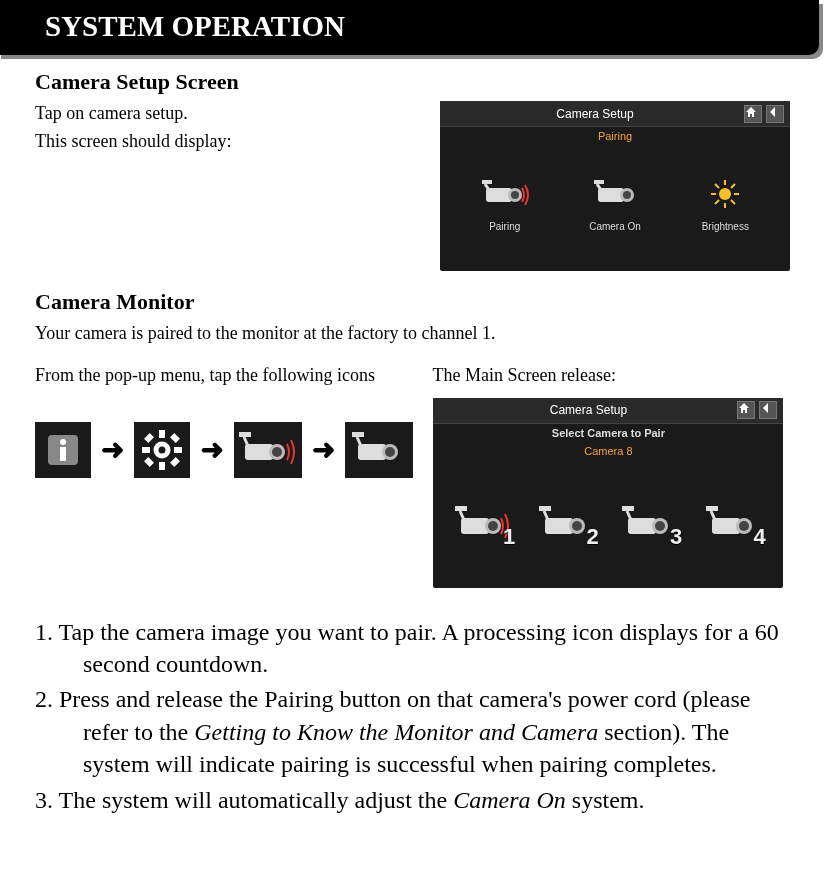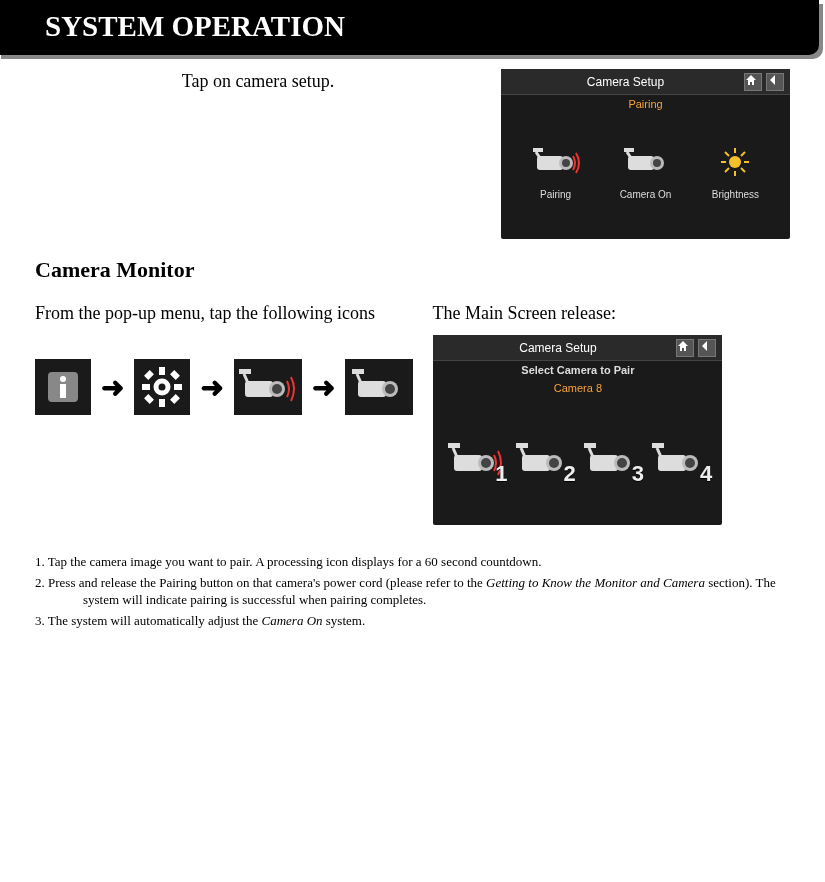--- a/index.html
+++ b/index.html
@@ -36,25 +36,24 @@
     line-height: 1.35;
   }
   .row {
     display: flex;
     gap: 20px;
     align-items: flex-start;
     margin-bottom: 18px;
   }
   .col {
     flex: 1;
-    text-align: center;
   }
   .screenshot {
     background: #1a1a1a;
-    width: 289px;
+    width: 350px;
     height: 170px;
     border-radius: 2px;
     color: #fff;
     font-family: Arial, sans-serif;
     font-size: 12px;
     display: flex;
     flex-direction: column;
     box-sizing: border-box;
   }
   .scr-title {
@@ -172,44 +171,46 @@
     gap: 40px;
     margin-top: 18px;
   }
   .two-col-text > div {
     flex: 1;
   }
   ol.steps {
     margin: 28px 0 0 0;
     padding: 0;
     list-style: none;
-    font-size: 13px;
+    font-size: 24px;
   }
   ol.steps li {
     margin: 0 0 3px 0;
     text-indent: -48px;
     padding-left: 48px;
     line-height: 1.35;
   }
   .it { font-style: italic; }
   svg { display:block; }
 </style>
 </head>
 <body>
 
 <div class="title-bar">
   <span>SYSTEM OPERATION</span>
 </div>
 
 <div class="page">
 
+  <h2>Camera Setup Screen</h2>
 
   <div class="row">
     <div class="col">
       <p>Tap on camera setup.</p>
+      <p>This screen should display:</p>
     </div>
     <div>
 
       <div class="screenshot">
         <div class="scr-title">
           <div class="icons"></div>
           <div class="center">Camera Setup</div>
           <div class="icons">
             <div class="mini-btn">
               <svg width="12" height="12" viewBox="0 0 12 12">
@@ -270,20 +271,21 @@
               </svg>
             </div>
             <div class="lbl">Brightness</div>
           </div>
         </div>
       </div>
     </div>
   </div>
 
   <h2>Camera Monitor</h2>
+  <p>Your camera is paired to the monitor at the factory to channel 1.</p>
 
   <div class="two-col-text">
     <div>
         <p>From the pop-up menu, tap the following icons</p>
       </div>
     <div>
         <p>The Main Screen release:</p>
       </div>
   </div>
 

